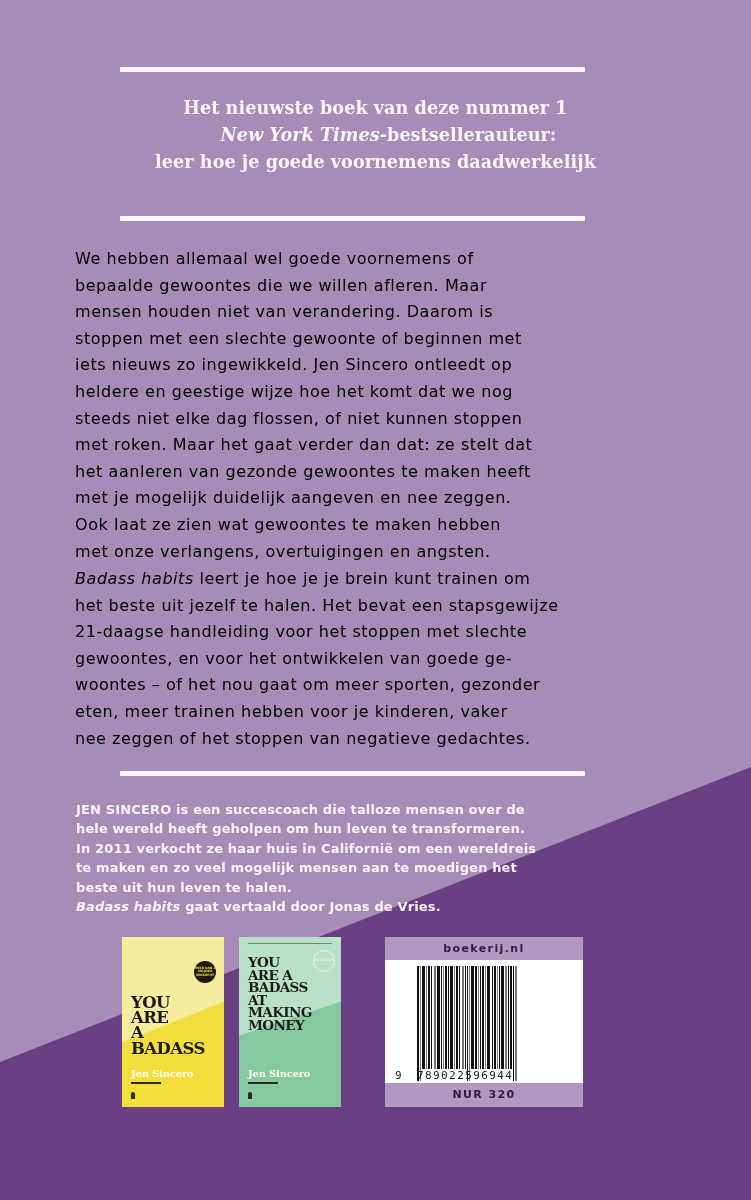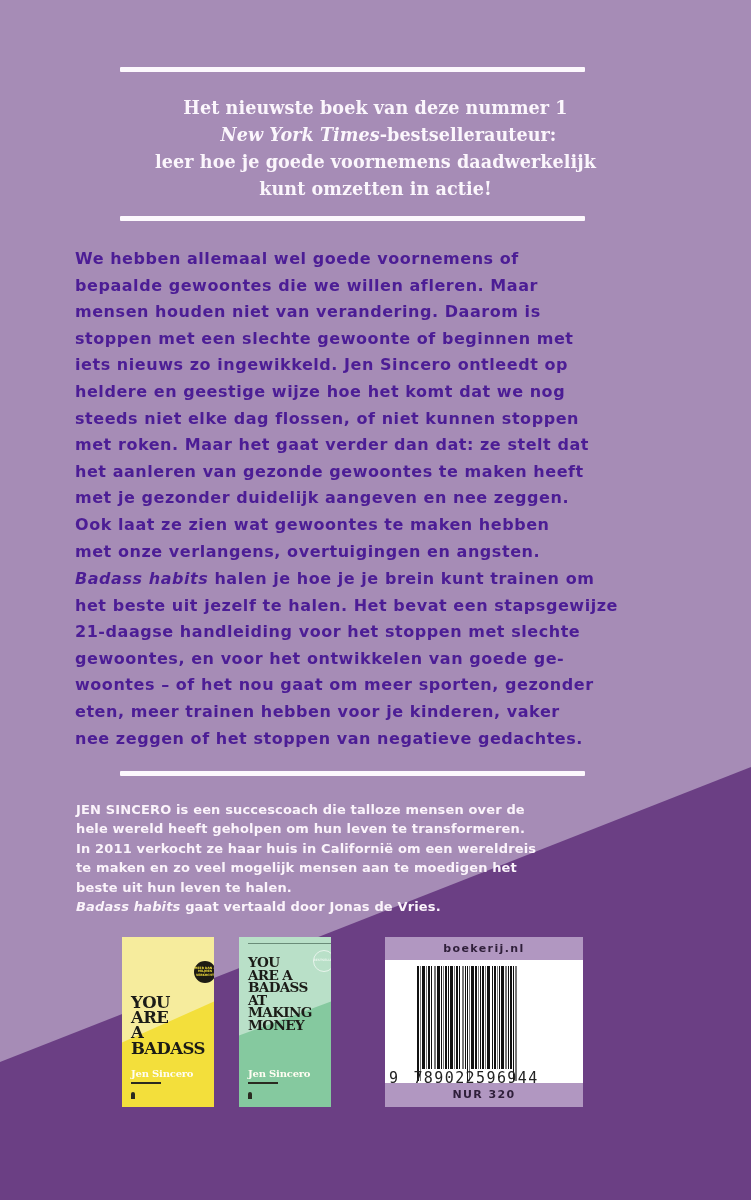--- a/index.html
+++ b/index.html
@@ -21,33 +21,33 @@
     }
     .tagline {
       position: absolute; left: 60px; width: 631px; top: 94px;
       text-align: center;
       font-family: "DejaVu Serif", serif; font-weight: bold;
       font-size: 17.6px; line-height: 27px; letter-spacing: 0.05px;
     }
     .tagline i { font-style: italic; margin-left: 26px; }
     .para {
       position: absolute; left: 75px; width: 620px;
-      font-weight: bold; font-size: 16px; line-height: 26.6px;
-      letter-spacing: 0.55px; color: #4c1d95;
+      font-weight: normal; font-size: 16px; line-height: 26.6px;
+      letter-spacing: 0.55px; color: #000000;
     }
     .para i { font-style: italic; }
     .bio {
       position: absolute; left: 76px; width: 600px; top: 800px;
       font-weight: bold; font-size: 13px; line-height: 19.4px;
       letter-spacing: 0.15px; color: #fbf4fb;
     }
     .bio i { font-style: italic; }
 
     .book {
-      position: absolute; top: 937px; width: 92px; height: 170px;
+      position: absolute; top: 937px; width: 102px; height: 170px;
       overflow: hidden;
     }
     .book .bg-top, .book .bg-bot { position: absolute; left: 0; top: 0; width: 100%; height: 100%; }
     .book-yellow .bg-top { background: #f6ec9d; }
     .book-yellow .bg-bot { background: #f3df3b; clip-path: polygon(0 62%, 100% 38%, 100% 100%, 0 100%); }
     .book-green .bg-top { background: #b9e0c8; }
     .book-green .bg-bot { background: #85c99f; clip-path: polygon(0 58%, 100% 38%, 100% 100%, 0 100%); }
     .book .title {
       position: absolute; left: 9px;
       font-family: "DejaVu Serif", serif; font-weight: bold;
@@ -95,59 +95,58 @@
     .barcode-box .band.bot { bottom: 0; height: 24px; line-height: 24px; font-size: 11px; }
     .bars {
       position: absolute; left: 32px; top: 29px; width: 160px; height: 118px;
       display: flex; align-items: flex-start;
     }
     .bars span { display: block; height: 103px; background: #111; margin-right: 1.1px; }
     .bars span.g { background: #777; }
     .bars span.long { height: 115px; }
     .barnum {
       position: absolute; left: 0; top: 132px; width: 100%;
-      font-family: "DejaVu Sans Mono", monospace; font-size: 15px;
-      color: #222; letter-spacing: 1.4px; padding-left: 4px;
+      font-family: "DejaVu Sans Mono", monospace; font-size: 11px;
+      color: #222; letter-spacing: 1.4px; padding-left: 10px;
       background: transparent;
     }
     .barnum .first { margin-right: 14px; }
   </style>
 </head>
 <body>
 
 <div class="diag"></div>
 
 <div class="rule" style="top:67px;"></div>
 
 <div class="tagline">
   <div>Het nieuwste boek van deze nummer 1</div>
   <div><i>New York Times</i><span>-bestsellerauteur:</span></div>
   <div>leer hoe je goede voornemens daadwerkelijk</div>
-  <div>kunt omzetten in actie!</div>
 </div>
 
 <div class="rule" style="top:216px;"></div>
 
 <div class="para" style="top:246px;">
   <div>We hebben allemaal wel goede voornemens of</div>
   <div>bepaalde gewoontes die we willen afleren. Maar</div>
   <div>mensen houden niet van verandering. Daarom is</div>
   <div>stoppen met een slechte gewoonte of beginnen met</div>
   <div>iets nieuws zo ingewikkeld. Jen Sincero ontleedt op</div>
   <div>heldere en geestige wijze hoe het komt dat we nog</div>
   <div>steeds niet elke dag flossen, of niet kunnen stoppen</div>
   <div>met roken. Maar het gaat verder dan dat: ze stelt dat</div>
   <div>het aanleren van gezonde gewoontes te maken heeft</div>
-  <div>met je gezonder duidelijk aangeven en nee zeggen.</div>
+  <div>met je mogelijk duidelijk aangeven en nee zeggen.</div>
   <div>Ook laat ze zien wat gewoontes te maken hebben</div>
   <div>met onze verlangens, overtuigingen en angsten.</div>
 </div>
 
 <div class="para" style="top:566px;">
-  <div><i>Badass habits</i><span> halen je hoe je je brein kunt trainen om</span></div>
+  <div><i>Badass habits</i><span> leert je hoe je je brein kunt trainen om</span></div>
   <div>het beste uit jezelf te halen. Het bevat een stapsgewijze</div>
   <div>21-daagse handleiding voor het stoppen met slechte</div>
   <div>gewoontes, en voor het ontwikkelen van goede ge-</div>
   <div>woontes – of het nou gaat om meer sporten, gezonder</div>
   <div>eten, meer trainen hebben voor je kinderen, vaker</div>
   <div>nee zeggen of het stoppen van negatieve gedachtes.</div>
 </div>
 
 <div class="rule" style="top:771px;"></div>
 

